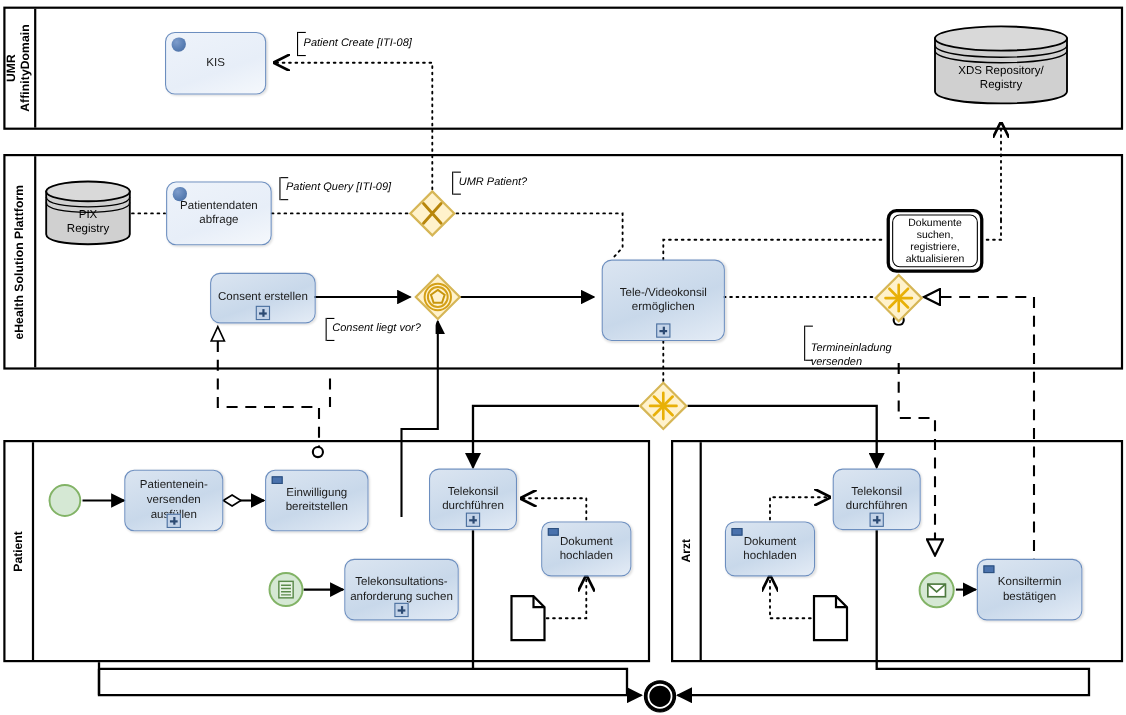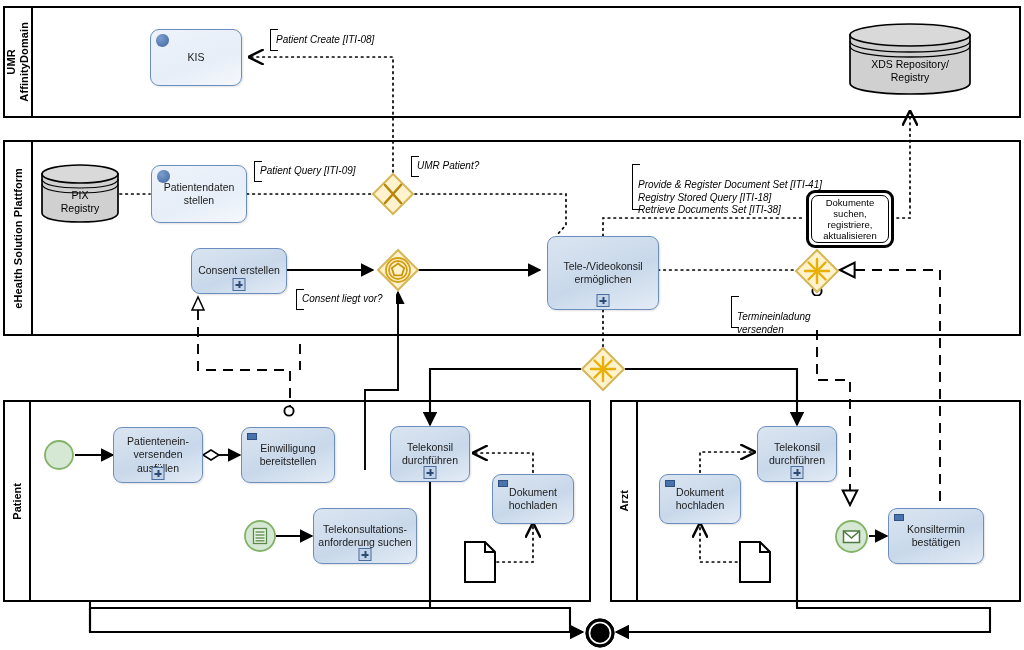--- a/index.html
+++ b/index.html
@@ -378,21 +378,21 @@
       <path d="M2,21 C2,27 19,30 40,30 C61,30 78,27 78,21" fill="none" stroke="#000" stroke-width="1.2"></path>
     </svg>
     <div style="position:absolute; left:0; top:26px; width:80px; text-align:center;
                 font-size:10.5px; line-height:1.25; white-space:pre-line; color:#000;">PIX
 Registry</div>
   </div>
 
   <div class="task white" style="left:151px; top:165px; width:96px; height:58px;">
     <span class="svc-marker"></span>
     <span class="txt">Patientendaten
-stellen</span>
+abfrage</span>
   </div>
 
   <div class="annot" style="left:254px; top:161px; width:120px; height:21px; display:flex; align-items:center;">
     <span>Patient Query [ITI-09]</span>
   </div>
 
   <div class="annot" style="left:411px; top:156px; width:83px; height:21px; display:flex; align-items:center;">
     <span>UMR Patient?</span>
   </div>
 
@@ -414,25 +414,20 @@
 
   <div class="gw" style="left:376px; top:248px; width:44px; height:44px;">
     <svg width="44" height="44" viewBox="0 0 44 44">
       <path d="M22,2 L42,22 L22,42 L2,22 Z" fill="#fff2cc" stroke="#d6b656" stroke-width="2"></path>
       <circle cx="22" cy="22" r="12" fill="none" stroke="#d4a017" stroke-width="1.8"></circle>
       <circle cx="22" cy="22" r="9" fill="none" stroke="#d4a017" stroke-width="1.8"></circle>
       <path d="M22,15.5 L28.2,20 L25.8,27.3 L18.2,27.3 L15.8,20 Z" fill="none" stroke="#c8960c" stroke-width="1.8"></path>
     </svg>
   </div>
 
-  <div class="annot" style="left:632px; top:164px; width:204px; height:46px;">
-    <span>Provide &amp; Register Document Set [ITI-41]
-Registry Stored Query [ITI-18]
-Retrieve Documents Set [ITI-38]</span>
-  </div>
 
   <div class="task" style="left:547px; top:236px; width:112px; height:74px;">
     <span class="txt">Tele-/Videokonsil
 ermöglichen</span>
     <span class="plus-marker"></span>
   </div>
 
   <div class="callact" style="left:806px; top:190px; width:88px; height:58px;">
     <span class="inner"></span>
     <span class="txt">Dokumente

